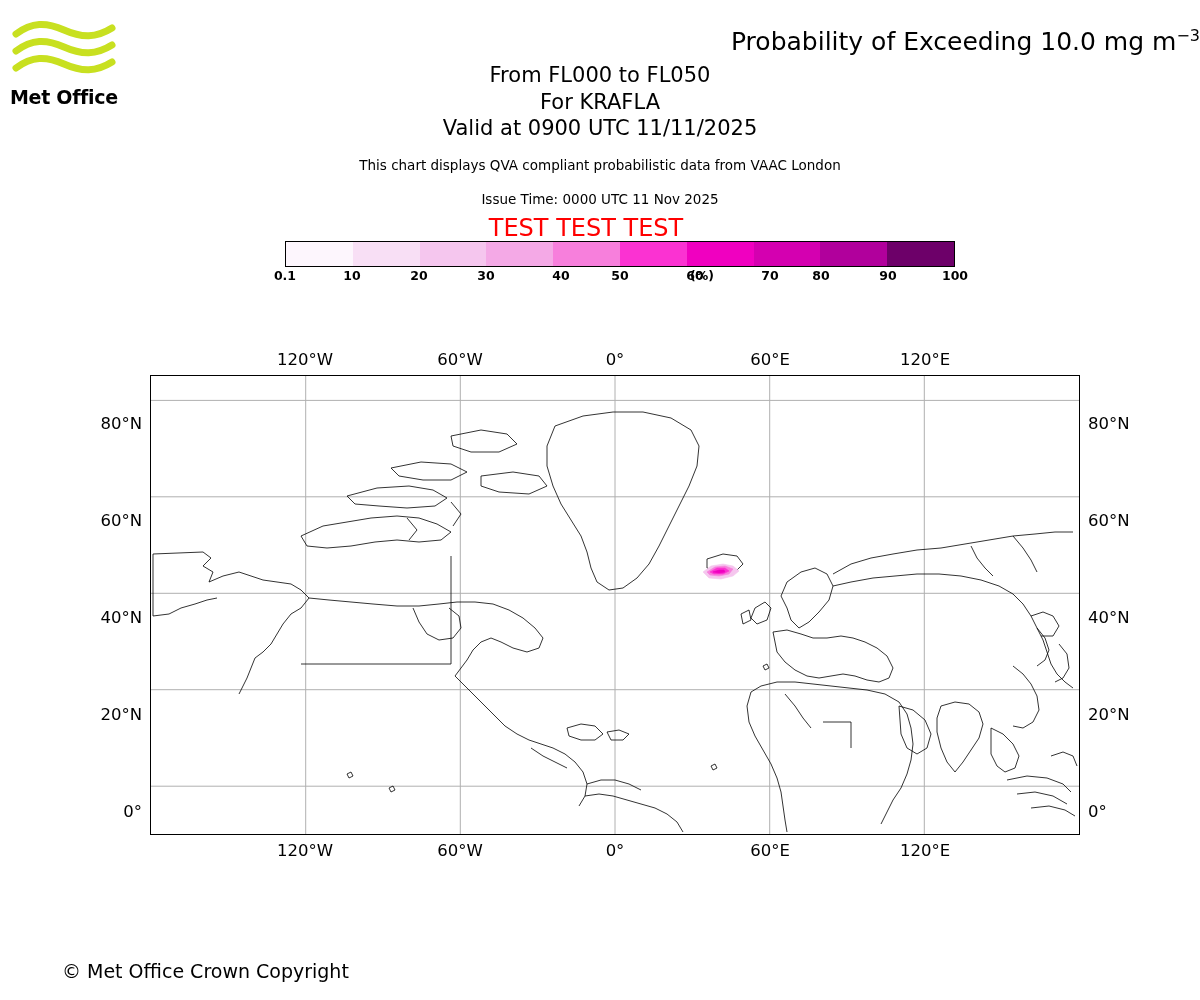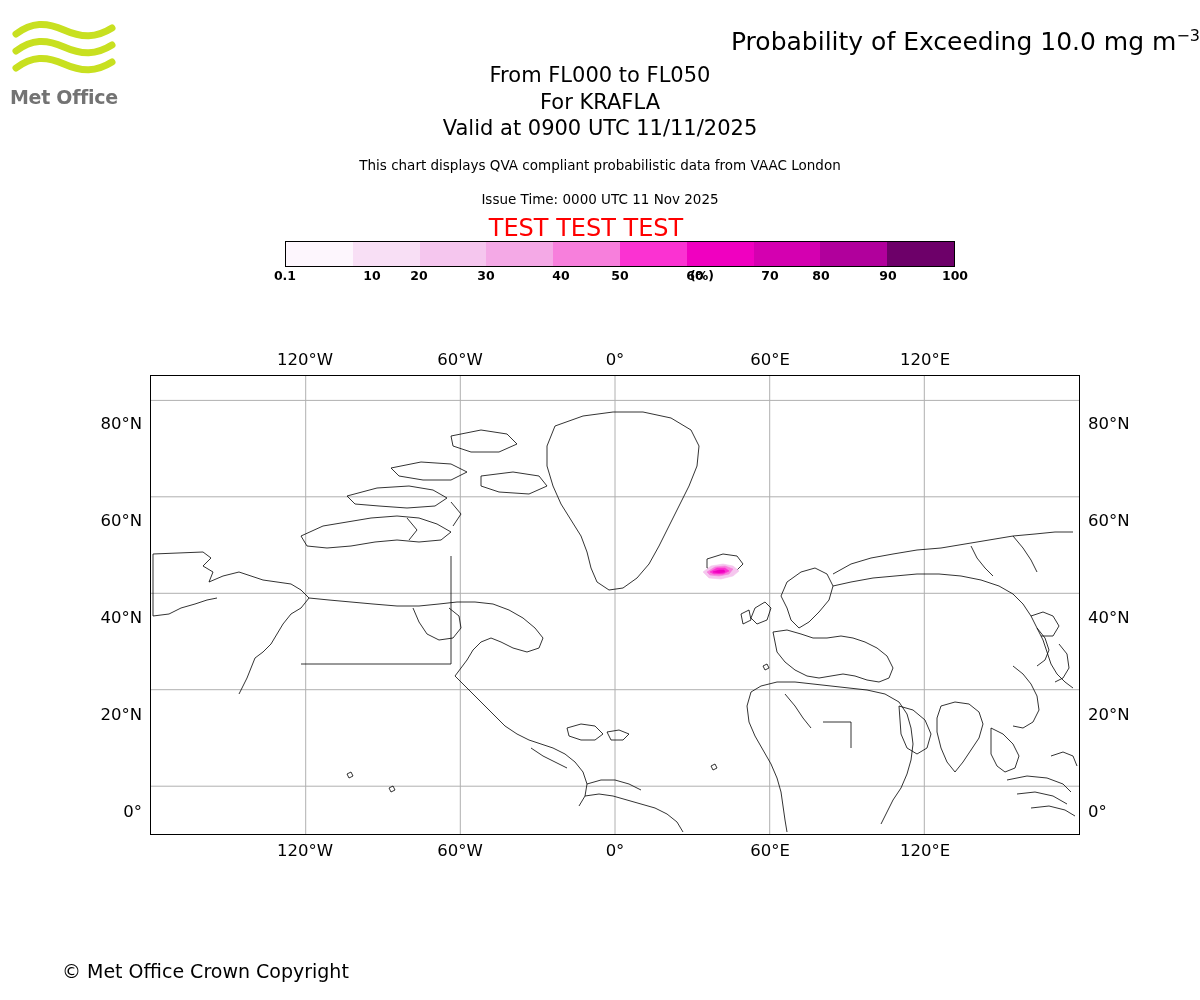--- a/index.html
+++ b/index.html
@@ -25,21 +25,21 @@
     height: 95px;
   }
   #logo .wordmark {
     position: absolute;
     left: 0;
     top: 66px;
     font-family: "DejaVu Sans", sans-serif;
     font-size: 19px;
     font-weight: bold;
     letter-spacing: -0.3px;
-    color: #737373;
+    color: #000000;
   }
   #main-title {
     position: absolute;
     left: 0; top: 26px; width: 1200px;
     font-size: 25px;
     text-align: right;
     white-space: nowrap;
   }
   #main-title sup {
     font-size: 16px;
@@ -190,21 +190,21 @@
       <div class="swatch" style="background: rgb(244, 169, 230);"></div>
       <div class="swatch" style="background: rgb(247, 127, 220);"></div>
       <div class="swatch" style="background: rgb(251, 50, 210);"></div>
       <div class="swatch" style="background: rgb(240, 0, 192);"></div>
       <div class="swatch" style="background: rgb(212, 0, 176);"></div>
       <div class="swatch" style="background: rgb(177, 0, 156);"></div>
       <div class="swatch" style="background: rgb(109, 0, 105);"></div>
     </div>
   <div id="colourbar-ticks">
       <div class="tick" style="left: 0px;">0.1</div>
-      <div class="tick" style="left: 67px; margin-left: 20px;">10</div>
+      <div class="tick" style="left: 67px;">10</div>
       <div class="tick" style="left: 134px;">20</div>
       <div class="tick" style="left: 201px;">30</div>
       <div class="tick" style="left: 276px;">40</div>
       <div class="tick" style="left: 335px;">50</div>
       <div class="tick" style="left: 402px; margin-left: 8px;">60</div>
       <div class="tick" style="left: 485px; text-align: right;">70</div>
       <div class="tick" style="left: 536px;">80</div>
       <div class="tick" style="left: 603px;">90</div>
       <div class="tick" style="left: 670px;">100</div>
     </div>

